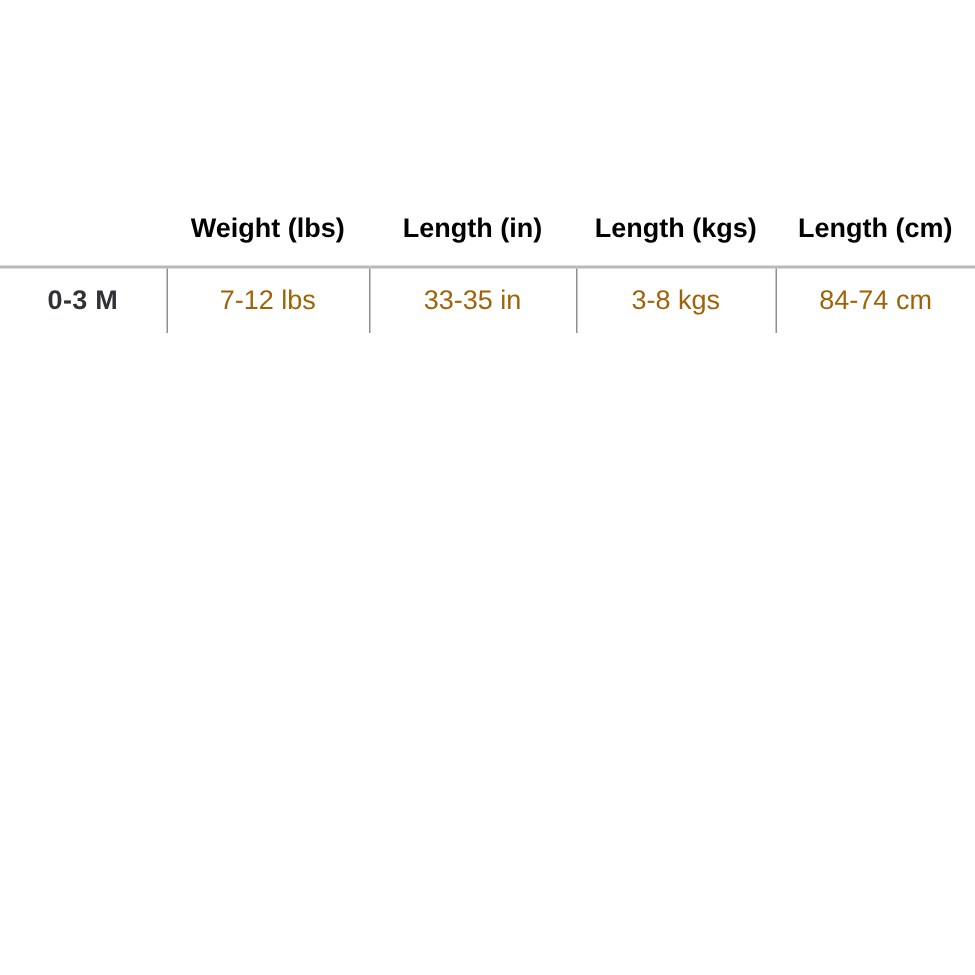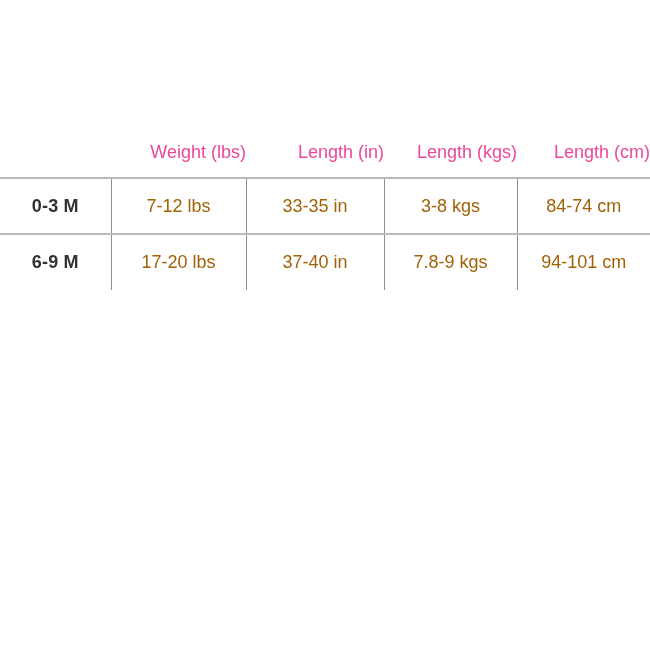--- a/index.html
+++ b/index.html
@@ -25,30 +25,30 @@
     margin-top: 128px;
   }
   col.c0 { width: 111px; }
   col.c1 { width: 135px; }
   col.c2 { width: 138px; }
   col.c3 { width: 133px; }
   col.c4 { width: 133px; }
 
   thead tr { height: 50px; }
   thead th {
-    font-weight: 400;
+    font-weight: 700;
     font-size: 18px;
-    color: #ec4899;
-    text-align: right;
+    color: #000000;
+    text-align: center;
     vertical-align: middle;
     border-bottom: 2px solid #b9b9b9;
     padding: 0;
   }
 
-  tbody tr { height: 56px; }
+  tbody tr { height: 44px; }
   tbody td {
     font-size: 18px;
     color: #a16207;
     text-align: center;
     vertical-align: middle;
     border-top: 2px solid #b9b9b9;
     padding: 0;
   }
   tbody td.sep {
     border-left: 1.5px solid #8f8f8f;
@@ -81,22 +81,15 @@
       </tr>
     </thead>
     <tbody>
       <tr>
         <td class="row-label">0-3 M</td>
         <td class="sep">7-12 lbs</td>
         <td class="sep">33-35 in</td>
         <td class="sep">3-8 kgs</td>
         <td class="sep">84-74 cm</td>
       </tr>
-      <tr>
-        <td class="row-label">6-9 M</td>
-        <td class="sep">17-20 lbs</td>
-        <td class="sep">37-40 in</td>
-        <td class="sep">7.8-9 kgs</td>
-        <td class="sep">94-101 cm</td>
-      </tr>
     </tbody>
   </table>
 </div>
 
 </body></html>

